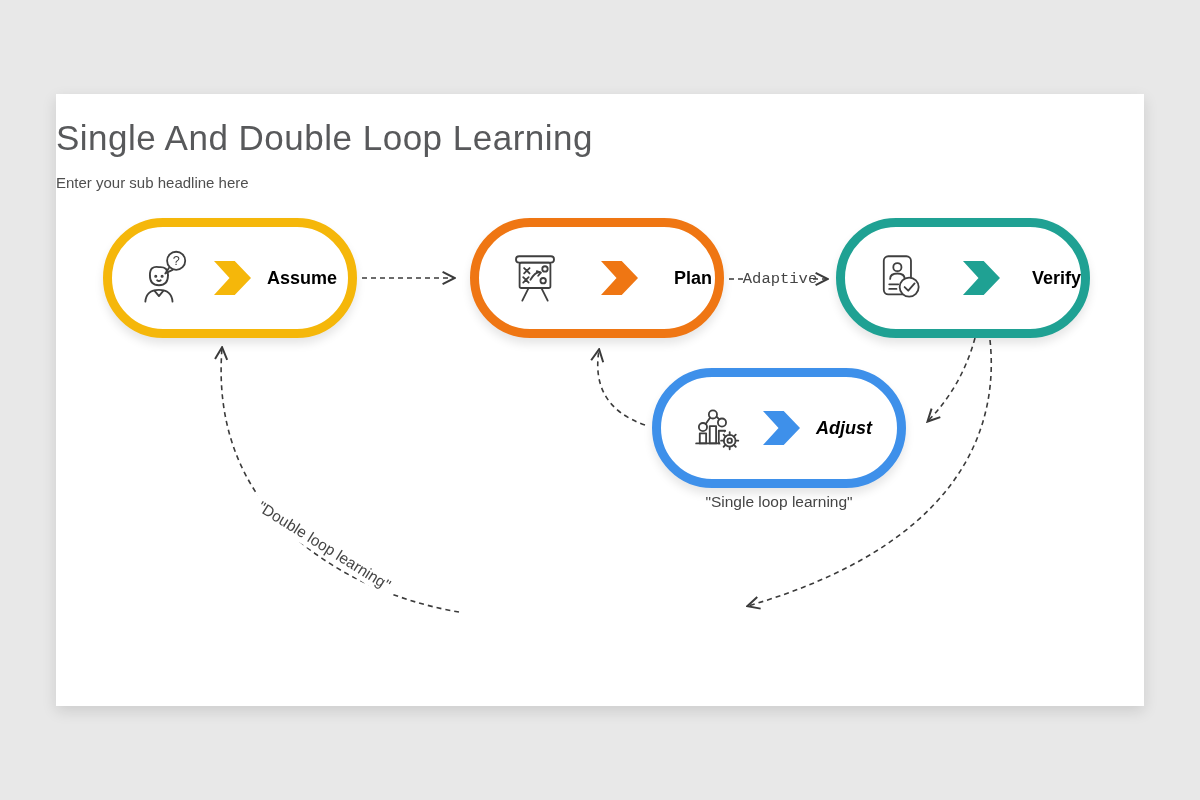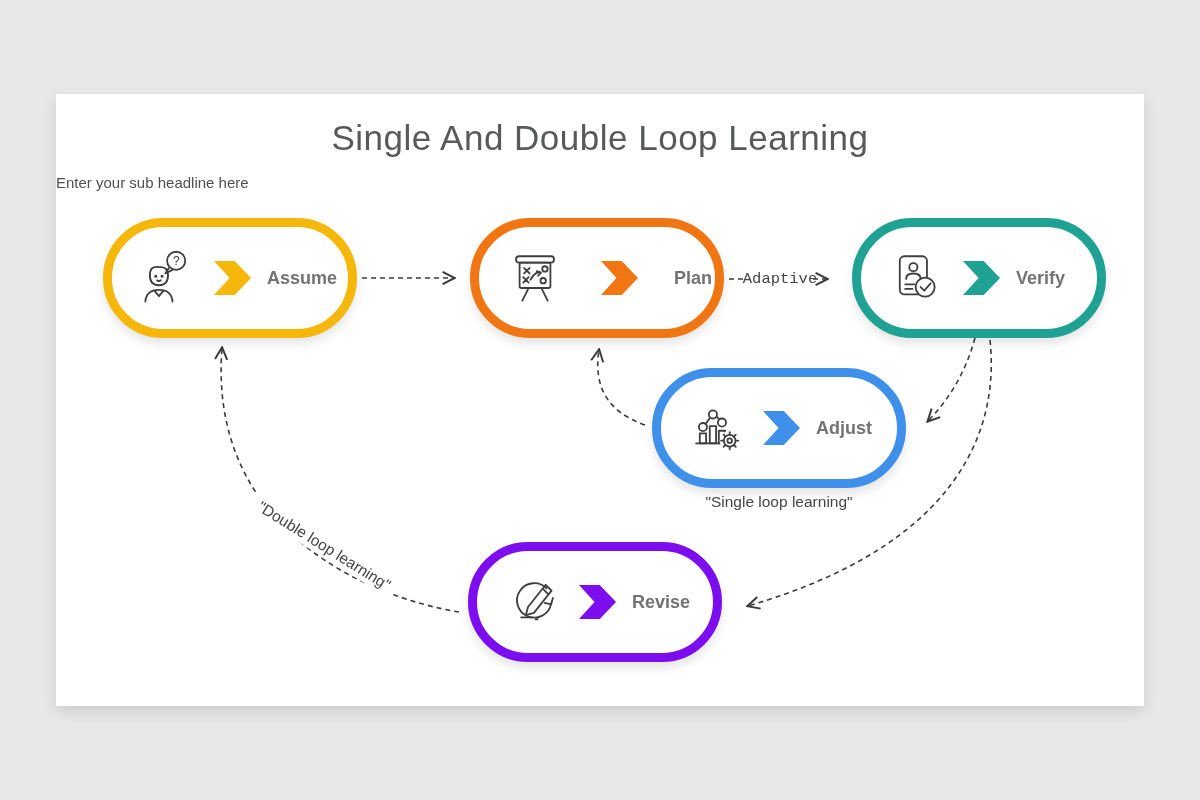--- a/index.html
+++ b/index.html
@@ -1,38 +1,38 @@
 <!DOCTYPE html>
 <html><head>
 <meta charset="utf-8">
 <style>
   html,body{margin:0;padding:0;}
   body{width:1200px;height:800px;font-family:"Liberation Sans",sans-serif;overflow:hidden;}
   .stage{position:relative;width:1200px;height:800px;background:#e8e8e8;}
   .canvas{position:absolute;left:56px;top:94px;width:1088px;height:612px;background:#ffffff;
           box-shadow:0 5px 14px rgba(0,0,0,0.12);}
-  .title{position:absolute;left:0;top:24px;width:100%;text-align:center;
+  .title{position:absolute;left:0;top:24px;width:100%;text-align:left;
          font-size:35px;font-weight:500;color:#58595b;letter-spacing:0.5px;}
   .subtitle{position:absolute;left:0;top:80px;width:100%;text-align:left;
             font-size:15px;color:#4f4f4f;}
   .connector-layer{position:absolute;left:0;top:0;width:1088px;height:612px;}
   .node{position:absolute;width:254px;height:120px;background:#fff;border:9px solid #ccc;
         border-radius:62px;box-sizing:border-box;display:flex;align-items:center;
         padding-left:27px;box-shadow:0 6px 10px rgba(0,0,0,0.10);}
   .node-icon{width:58px;height:58px;flex:0 0 58px;color:#3f3f3f;}
   .node-icon svg{width:100%;height:100%;fill:none;stroke:currentColor;stroke-width:2;
                  stroke-linecap:round;stroke-linejoin:round;}
   .chevron{width:37px;height:34px;margin-left:17px;
            clip-path:polygon(0% 0%,56% 0%,100% 50%,56% 100%,0% 100%,42% 50%);
            filter:drop-shadow(2px 3px 2px rgba(0,0,0,0.30));}
-  .node-label{margin-left:16px;font-size:18px;font-weight:700;color:#737373;}
+  .node-label{margin-left:16px;font-size:18px;font-weight:700;color:#000000;}
   .pos-assume{left:47px;top:124px;}
   .pos-plan{left:414px;top:124px;}
-  .pos-verify{left:796px;top:124px;}
-  .pos-adjust{left:596px;top:274px;}
+  .pos-verify{left:780px;top:124px;justify-content:space-between;}
+  .pos-adjust{left:596px;top:274px;font-style:italic;}
   .pos-revise{left:412px;top:448px;}
   .annotation{position:absolute;font-size:15.5px;color:#454545;white-space:nowrap;}
   .adaptive{left:724px;top:185px;transform:translate(-50%,-50%);font-family:Liberation Mono, monospace;}
   .single-loop{left:723px;top:408px;transform:translate(-50%,-50%);}
   .double-loop{left:268px;top:452px;transform:translate(-50%,-50%) rotate(32deg);
                background:#ffffff;padding:1px 7px;}
   .conn{stroke:#3b3b3b;stroke-width:1.6;fill:none;stroke-dasharray:5 4;}
 </style>
 </head>
 <body>
@@ -127,33 +127,19 @@
           <circle cx="46" cy="46" r="6.5"></circle>
           <circle cx="46" cy="46" r="2.5"></circle>
           <path d="M46 36.5 V39.5 M46 52.5 V55.5 M36.5 46 H39.5 M52.5 46 H55.5
                    M39.3 39.3 L41.4 41.4 M50.6 50.6 L52.7 52.7 M52.7 39.3 L50.6 41.4 M41.4 50.6 L39.3 52.7"></path>
         </svg>
       </span>
       <span class="chevron" style="background-color: rgb(62, 144, 234);"></span>
       <span class="node-label">Adjust</span>
     </div>
 
-    <div class="node pos-revise" style="border-color: rgb(123, 13, 239);">
-      <span class="node-icon">
-        <svg viewBox="0 0 64 64">
-          <path d="M47 17 A19 19 0 1 0 52 34"></path>
-          <path d="M45 33 l7 1.5 l2 -7"></path>
-          <path d="M46 13 l6.5 6.5 L33 44 l-9 2.5 l2.5 -9 Z"></path>
-          <path d="M43 17.5 l5.5 5.5"></path>
-          <path d="M19 49 h12"></path>
-          <path d="M35 51 h2"></path>
-        </svg>
-      </span>
-      <span class="chevron" style="background-color: rgb(123, 13, 239);"></span>
-      <span class="node-label">Revise</span>
-    </div>
 
     <div class="annotation adaptive">Adaptive</div>
     <div class="annotation single-loop">"Single loop learning"</div>
     <div class="annotation double-loop">"Double loop learning"</div>
 
   </div>
 </div>
 
 </body></html>

